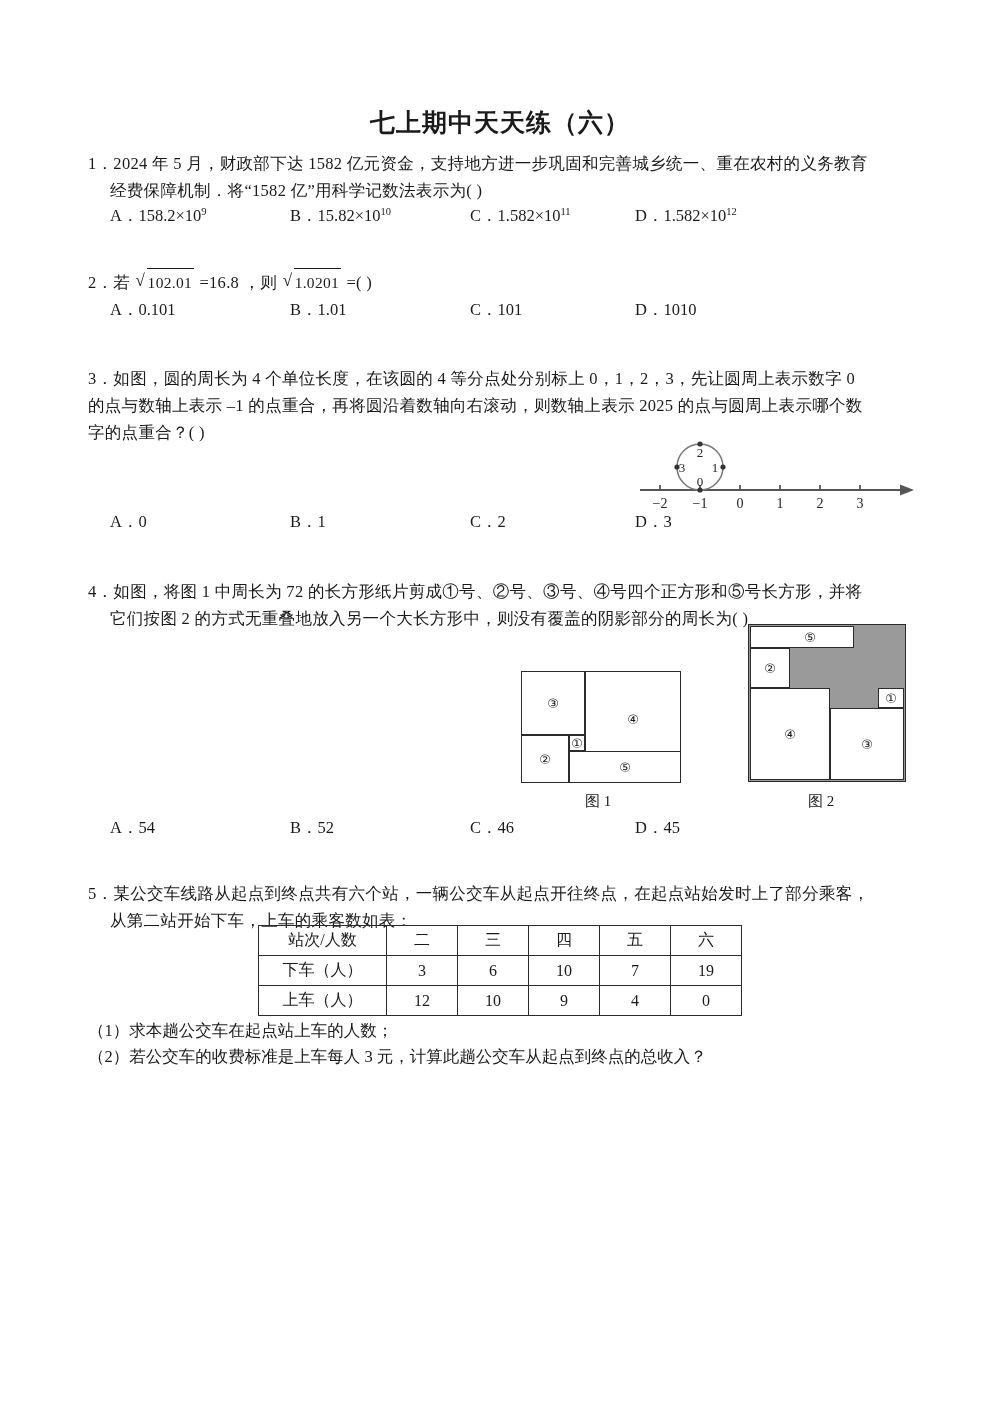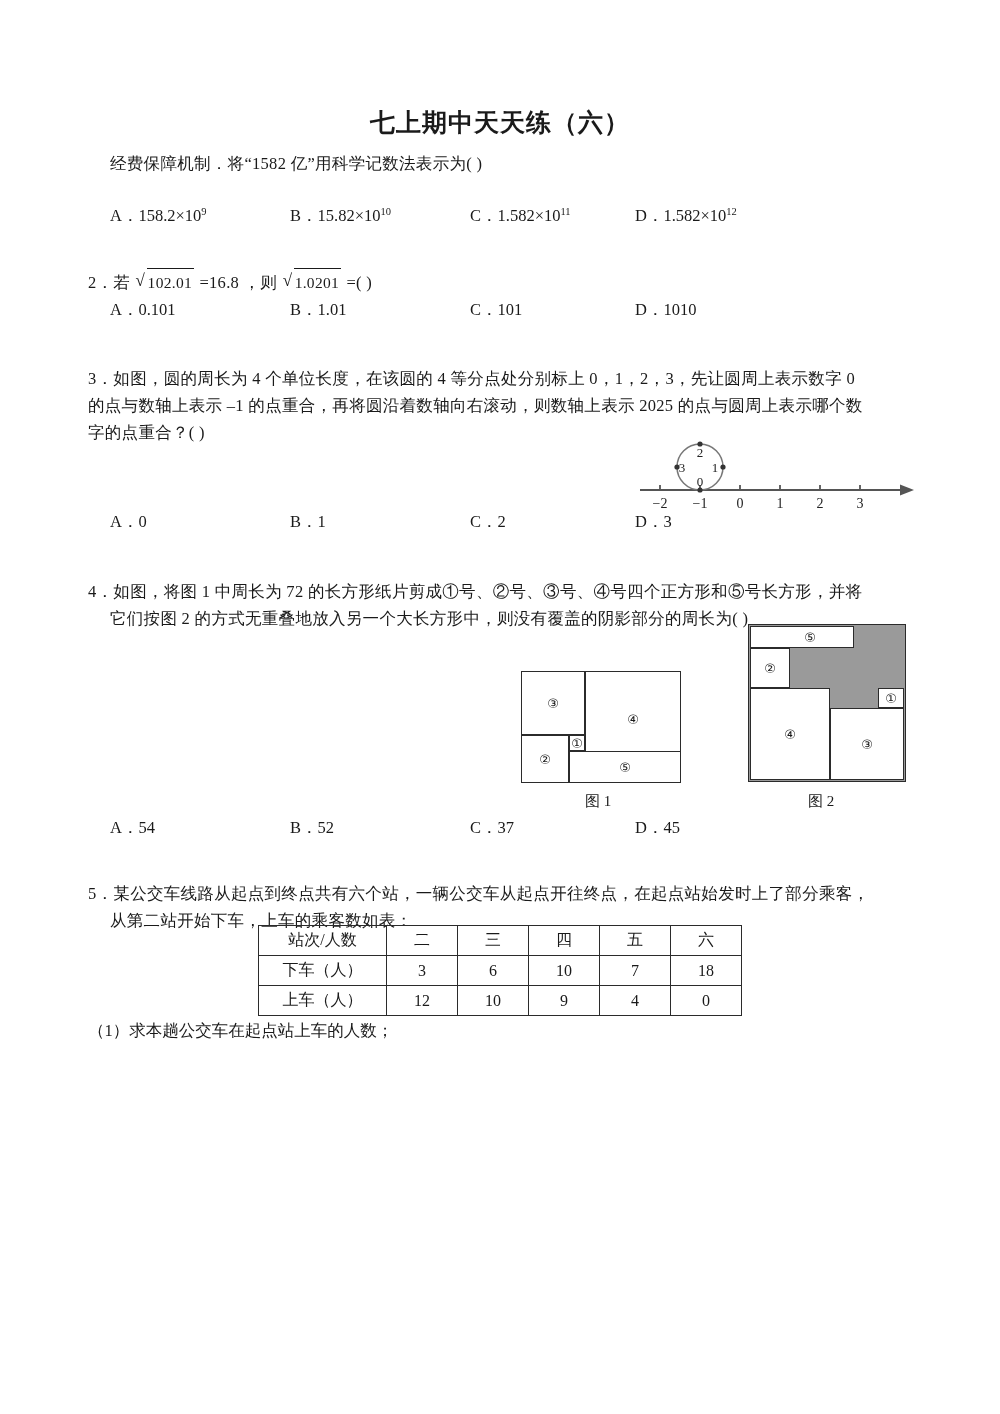--- a/index.html
+++ b/index.html
@@ -109,20 +109,21 @@
   .sub { position: absolute; left: 88px; font-size: 16.5px; line-height: 26px; white-space: nowrap; }
 </style>
 </head>
 <body>
 
 <div class="page">
 
   <div class="title">七上期中天天练（六）</div>
 
   <div class="qblock" style="top:150px;">
+    <div class="qline">1．2024 年 5 月，财政部下达 1582 亿元资金，支持地方进一步巩固和完善城乡统一、重在农村的义务教育</div>
     <div class="qline indent">经费保障机制．将“1582 亿”用科学记数法表示为(        )</div>
   </div>
   <div class="opts" style="top:204px;">
     <span class="opt o1"><span>A．</span><span>158.2×10</span><sup class="exp">9</sup></span>
     <span class="opt o2"><span>B．</span><span>15.82×10</span><sup class="exp">10</sup></span>
     <span class="opt o3"><span>C．</span><span>1.582×10</span><sup class="exp">11</sup></span>
     <span class="opt o4"><span>D．</span><span>1.582×10</span><sup class="exp">12</sup></span>
   </div>
 
   <div class="qblock" style="top:268px;">
@@ -219,21 +220,21 @@
     <span class="clabel" style="left:22px;  top:44px;">②</span>
     <span class="clabel" style="left:42px;  top:110px;">④</span>
     <span class="clabel" style="left:119px; top:120px;">③</span>
     <span class="clabel" style="left:143px; top:74px;">①</span>
   </div>
   <span class="figcap cap2">图 2</span>
 
   <div class="opts" style="top:816px;">
     <span class="opt o1">A．54</span>
     <span class="opt o2">B．52</span>
-    <span class="opt o3">C．37</span>
+    <span class="opt o3">C．46</span>
     <span class="opt o4">D．45</span>
   </div>
 
   <div class="qblock" style="top:880px;">
     <div class="qline">5．某公交车线路从起点到终点共有六个站，一辆公交车从起点开往终点，在起点站始发时上了部分乘客，</div>
     <div class="qline indent">从第二站开始下车，上车的乘客数如表：</div>
   </div>
 
   <table class="datatable">
     <tbody>
@@ -244,28 +245,29 @@
       <td class="datacell">四</td>
       <td class="datacell">五</td>
       <td class="datacell">六</td>
     </tr>
     <tr>
       <td class="rowhead">下车（人）</td>
       <td class="datacell">3</td>
       <td class="datacell">6</td>
       <td class="datacell">10</td>
       <td class="datacell">7</td>
-      <td class="datacell">18</td>
+      <td class="datacell">19</td>
     </tr>
     <tr>
       <td class="rowhead">上车（人）</td>
       <td class="datacell">12</td>
       <td class="datacell">10</td>
       <td class="datacell">9</td>
       <td class="datacell">4</td>
       <td class="datacell">0</td>
     </tr>
   </tbody>
     </table>
 
   <div class="sub" style="top:1018px;">（1）求本趟公交车在起点站上车的人数；</div>
+  <div class="sub" style="top:1044px;">（2）若公交车的收费标准是上车每人 3 元，计算此趟公交车从起点到终点的总收入？</div>
 
 </div>
 
 </body></html>

